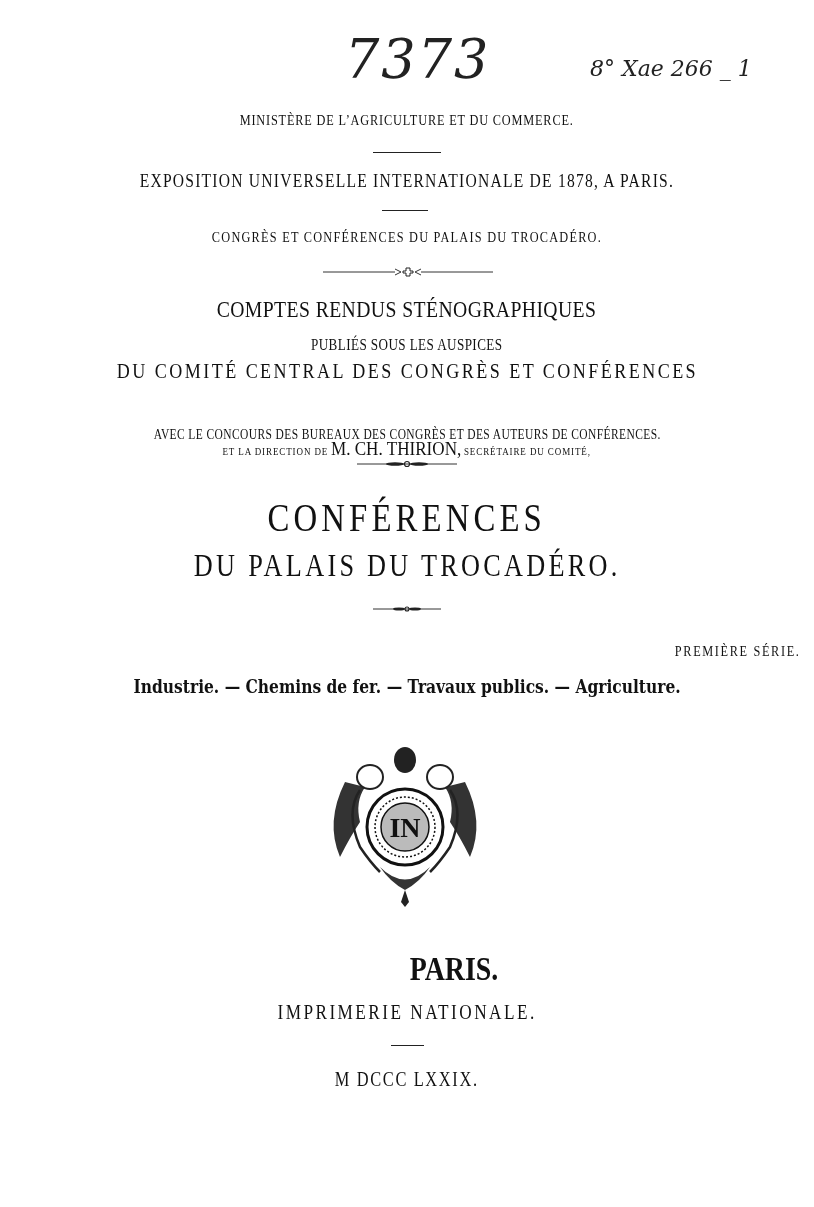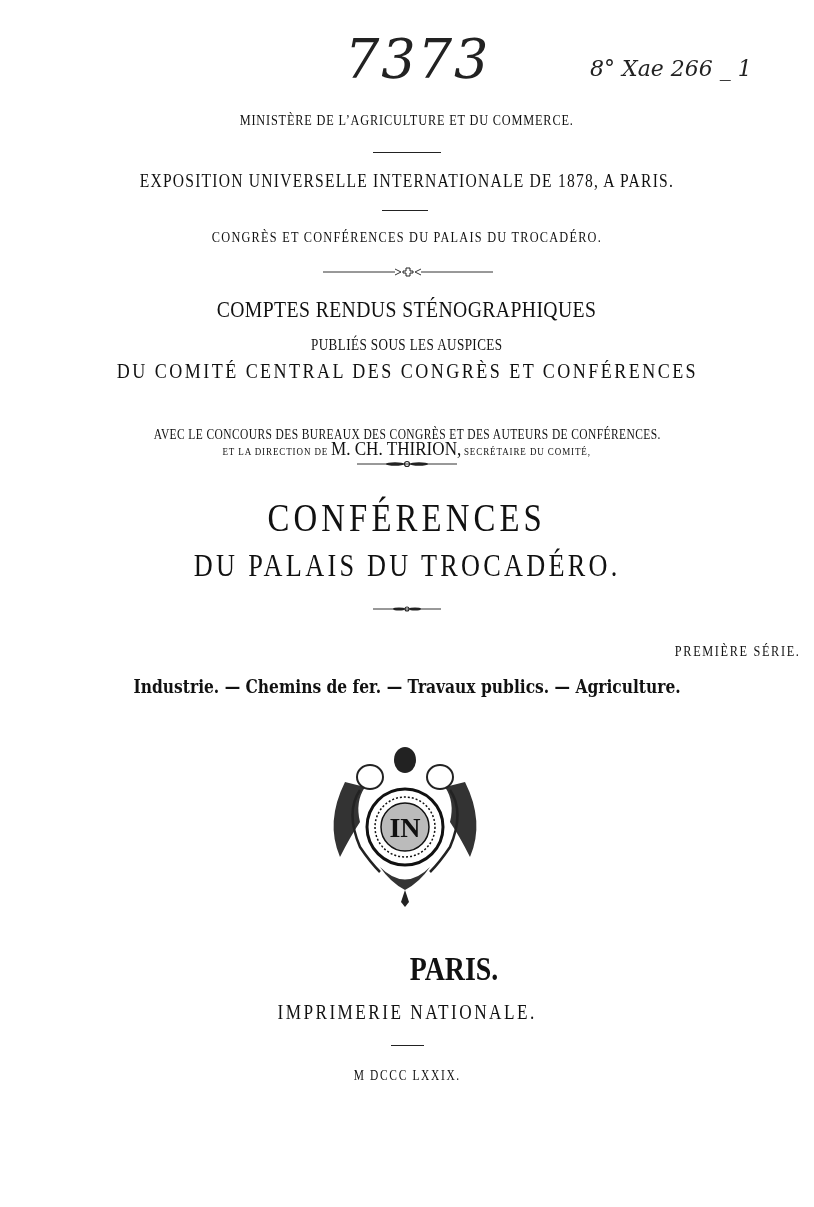--- a/index.html
+++ b/index.html
@@ -115,15 +115,15 @@
   </svg>
 </div>
 
 <div class="line" style="top:950px; font-size:34px; font-weight:bold;padding-left:47px;">
   <span class="cond">PARIS.</span>
 </div>
 <div class="line" style="top:1000px; font-size:21px; letter-spacing:3px;">
   <span class="cond">IMPRIMERIE NATIONALE.</span>
 </div>
 <div class="rule" style="left:391px; width:33px; top:1045px;"></div>
-<div class="line" style="top:1068px; font-size:14px; letter-spacing:2px;">
+<div class="line" style="top:1068px; font-size:20px; letter-spacing:2px;">
   <span class="cond">M DCCC LXXIX.</span>
 </div>
 
 </body></html>

